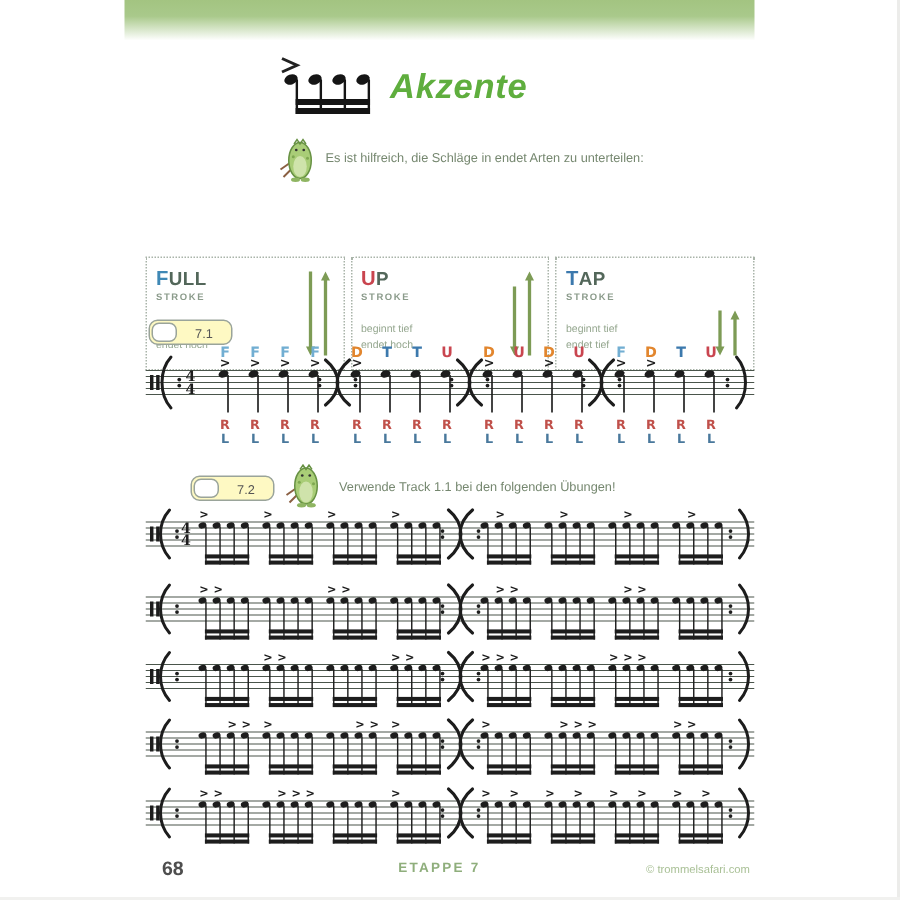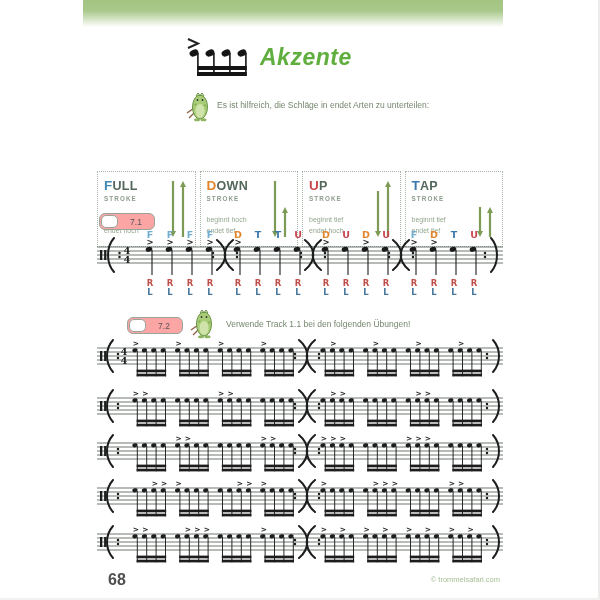--- a/index.html
+++ b/index.html
@@ -22,29 +22,29 @@
   .boxes{position:absolute;left:97px;top:127px;width:406px;display:flex;gap:4px;margin-top:44px;}
   .sbox{flex:1;height:76px;border:1px dotted #a9b4a9;position:relative;
         padding:7px 6px;box-sizing:border-box;background:#fff;}
   .t1{font-size:12.5px;font-weight:bold;color:#53675a;letter-spacing:.3px;line-height:1;}
   .t1 .init{font-size:13.5px;}
   .t2{font-size:6.3px;font-weight:bold;color:#8c9c8c;letter-spacing:1.1px;margin-top:2px;}
   .desc{position:absolute;left:6px;top:42px;font-size:7px;color:#95a78f;line-height:1.6;}
   .sbox svg{position:absolute;right:4px;top:7px;}
 
   .badge{position:absolute;width:54px;height:15px;border:1px solid #9aa49a;border-radius:6px;
-         background:#fca5a5;display:flex;align-items:center;}
+         background:#fef9c3;display:flex;align-items:center;}
   .badge .tab{width:15px;height:11px;border:1px solid #9aa49a;border-radius:5px;margin-left:1px;background:#fff;}
   .badge .lbl{flex:1;text-align:center;font-size:8.5px;color:#555;}
   .b71{left:99px;top:213px;} .b72{left:99px;top:317px;margin-left:28px;}
 
   .staff{position:absolute;left:97px;}
   .st1{top:229px;} .l0{top:338px;} .l1{top:388px;} .l2{top:433px;} .l3{top:478px;} .l4{top:524px;}
 
-  .pagenum{position:absolute;left:108px;top:571px;font-size:16px;color:#4e4e4e;font-weight:600;}
+  .pagenum{position:absolute;left:108px;top:571px;font-size:13px;color:#4e4e4e;font-weight:600;}
   .etappe{position:absolute;left:83px;top:573px;width:420px;text-align:center;font-size:9px;
           color:#8fae7c;letter-spacing:1.5px;font-weight:600;}
   .copyright{position:absolute;right:100px;top:575px;font-size:7.5px;color:#a9c096;}
 </style>
 </head>
 <body>
 
 <div id="canvas">
   <div class="band"></div>
 
@@ -85,31 +85,20 @@
   <div class="boxes">
     <div class="sbox">
       <div class="t1"><span class="init" style="color: rgb(63, 136, 181);">F</span><span>ULL</span></div>
       <div class="t2">STROKE</div>
       <div class="desc"><span>beginnt hoch</span><br><span>endet hoch</span></div>
       <svg width="26" height="62" viewBox="0 0 26 62">
           <line x1="8" y1="2" x2="8" y2="53" stroke="#7d9b55" stroke-width="2.2"></line>
           <polygon points="5,52 11,52 8,58" fill="#7d9b55"></polygon>
           <line x1="18" y1="58" x2="18" y2="7" stroke="#7d9b55" stroke-width="2.2"></line>
           <polygon points="15,8 21,8 18,2" fill="#7d9b55"></polygon>
-        </svg>
-    </div>
-    <div class="sbox">
-      <div class="t1"><span class="init" style="color: rgb(226, 134, 46);">D</span><span>OWN</span></div>
-      <div class="t2">STROKE</div>
-      <div class="desc"><span>beginnt hoch</span><br><span>endet tief</span></div>
-      <svg width="26" height="62" viewBox="0 0 26 62">
-          <line x1="8" y1="2" x2="8" y2="53" stroke="#7d9b55" stroke-width="2.2"></line>
-          <polygon points="5,52 11,52 8,58" fill="#7d9b55"></polygon>
-          <line x1="18" y1="58" x2="18" y2="33" stroke="#7d9b55" stroke-width="2.2"></line>
-          <polygon points="15,34 21,34 18,28" fill="#7d9b55"></polygon>
         </svg>
     </div>
     <div class="sbox">
       <div class="t1"><span class="init" style="color: rgb(201, 69, 79);">U</span><span>P</span></div>
       <div class="t2">STROKE</div>
       <div class="desc"><span>beginnt tief</span><br><span>endet hoch</span></div>
       <svg width="26" height="62" viewBox="0 0 26 62">
           <line x1="8" y1="12" x2="8" y2="53" stroke="#7d9b55" stroke-width="2.2"></line>
           <polygon points="5,52 11,52 8,58" fill="#7d9b55"></polygon>
           <line x1="18" y1="58" x2="18" y2="7" stroke="#7d9b55" stroke-width="2.2"></line>
@@ -831,17 +820,18 @@
       <circle cx="198" cy="16" r="1.25" fill="#1d1d1d"></circle>
       <circle cx="198" cy="20" r="1.25" fill="#1d1d1d"></circle>
       <circle cx="222" cy="16" r="1.25" fill="#1d1d1d"></circle>
       <circle cx="222" cy="20" r="1.25" fill="#1d1d1d"></circle>
       <path d="M396,2 C404,11 404,25 396,34" stroke="#1d1d1d" stroke-width="2" fill="none" stroke-linecap="round"></path>
       <circle cx="390" cy="16" r="1.25" fill="#1d1d1d"></circle>
       <circle cx="390" cy="20" r="1.25" fill="#1d1d1d"></circle>
     </svg>
 
   <div class="pagenum">68</div>
+  <div class="etappe">ETAPPE 7</div>
   <div class="copyright">© trommelsafari.com</div>
 
   <div class="edge-r"></div>
   <div class="edge-b"></div>
 </div>
 
 </body></html>

